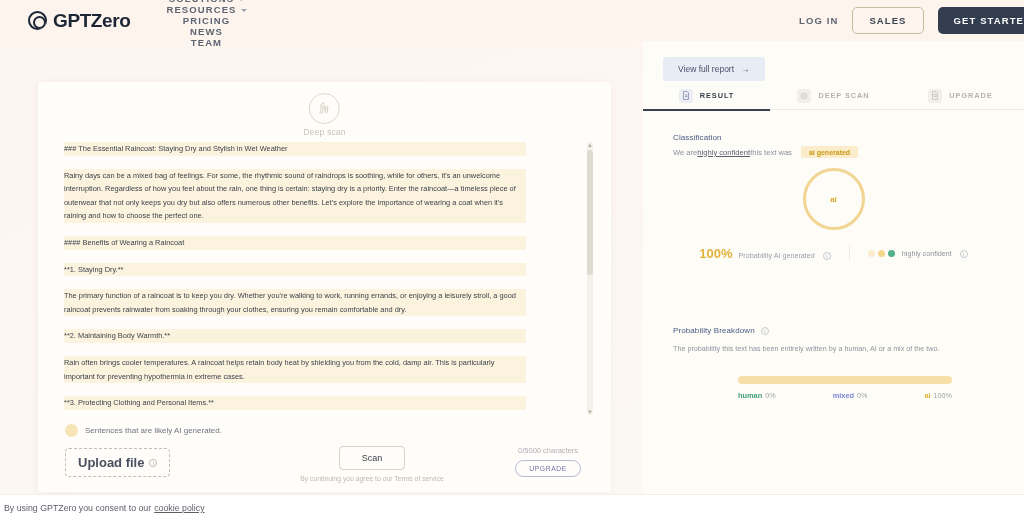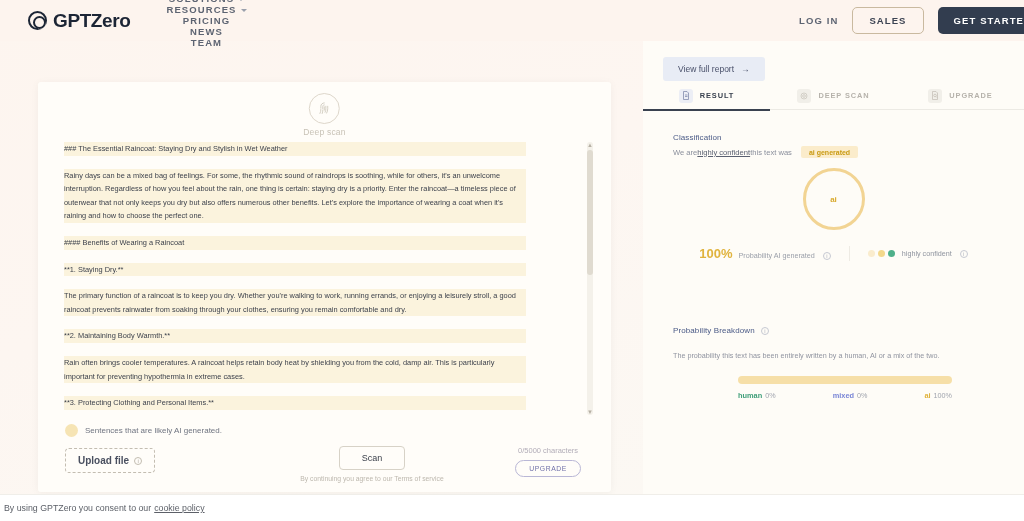--- a/index.html
+++ b/index.html
@@ -152,21 +152,21 @@
     position: absolute; left: 0; bottom: 0;
     width: 573px; height: 52px;
   }
   #upload-btn {
     position: absolute; left: 27px; top: 8px;
     border: 1px dashed #c3bdb1; border-radius: 4px;
     padding: 6px 12px;
     display: flex; align-items: center; gap: 5px;
     cursor: pointer; background: transparent;
   }
-  #upload-label { font-size: 10px; color: #4a5060; font-weight: 600; }
+  #upload-label { font-size: 13px; color: #4a5060; font-weight: 600; }
   .info-i {
     width: 8px; height: 8px; border-radius: 50%;
     border: 1px solid #c3bdb1;
     font-size: 6px; color: #b0aaa0;
     display: inline-flex; align-items: center; justify-content: center;
     line-height: 1;
   }
   #scan-group {
     position: absolute; left: 254px; top: 6px;
     width: 160px; display: flex; flex-direction: column;
@@ -283,21 +283,21 @@
   .conf-dot { width: 7px; height: 7px; border-radius: 50%; }
   .conf-dot.d1 { background: #faeccd; }
   .conf-dot.d2 { background: #f3d88b; }
   .conf-dot.d3 { background: #4fb08a; }
   #conf-label { font-size: 7.2px; color: #8f949f; display:flex; align-items:center; gap:4px;}
 
   #breakdown {
     position: absolute; left: 30px; top: 326px; width: 330px;
   }
   #breakdown-sub {
-    margin-top: 15px; font-size: 7.2px; color: #9094a0; line-height: 11px;
+    margin-top: 8px; font-size: 7.2px; color: #9094a0; line-height: 11px;
   }
   .ttip {
     display: inline-flex; width: 8px; height: 8px; border-radius: 50%;
     border: 1px solid #c6c9d2; color: #b4b8c2;
     font-size: 6px; align-items: center; justify-content: center;
     margin-left: 4px; vertical-align: middle;
   }
   #bar-wrap { position: absolute; left: 95px; top: 376px; width: 214px; }
   #bar {
     width: 100%; height: 8px; border-radius: 4px;

